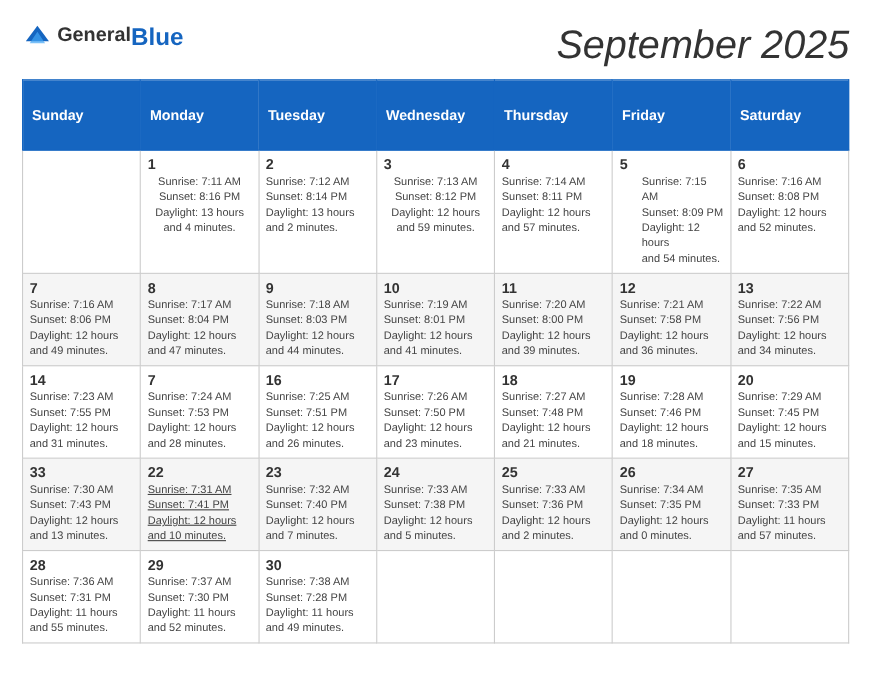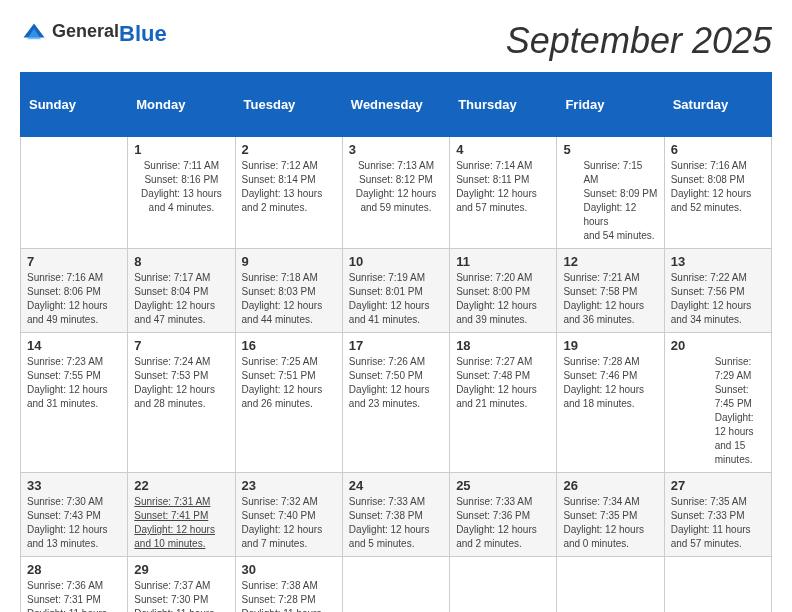--- a/index.html
+++ b/index.html
@@ -262,21 +262,21 @@
         </td>
         <td>
           <span class="day-number">19</span>
           <div class="cell-info" style="white-space: pre-line;">Sunrise: 7:28 AM
 Sunset: 7:46 PM
 Daylight: 12 hours
 and 18 minutes.</div>
         </td>
         <td>
           <span class="day-number">20</span>
-          <div class="cell-info" style="white-space: pre-line; margin-left: 44px;">Sunrise: 7:29 AM
+          <div class="cell-info" style="white-space: pre-line;">Sunrise: 7:29 AM
 Sunset: 7:45 PM
 Daylight: 12 hours
 and 15 minutes.</div>
         </td>
       </tr>
       <tr class="row-shaded">
         <td>
           <span class="day-number">33</span>
           <div class="cell-info" style="white-space: pre-line;">Sunrise: 7:30 AM
 Sunset: 7:43 PM

